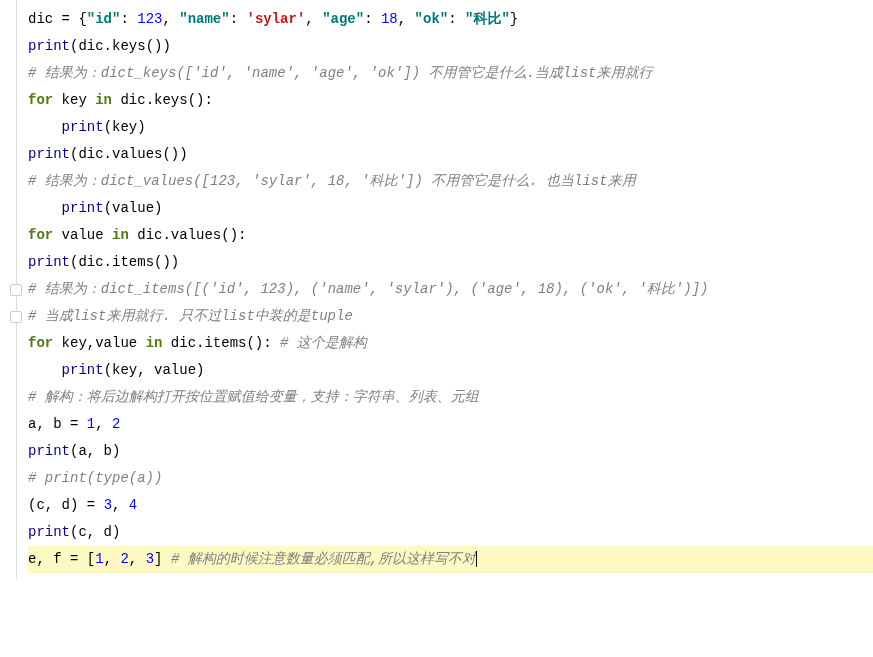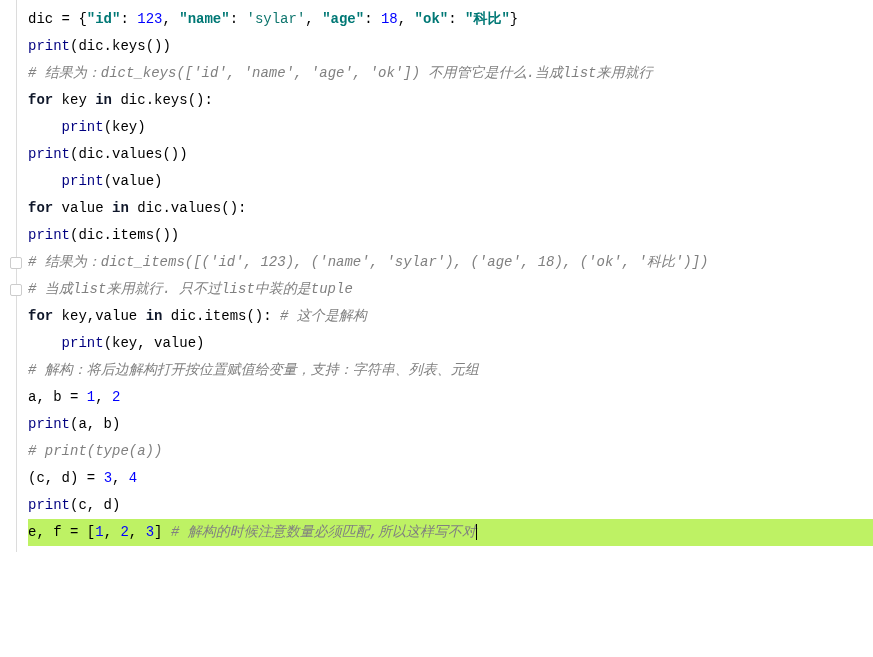--- a/index.html
+++ b/index.html
@@ -25,26 +25,26 @@
     width: 1px;
     background: #dcdcdc;
   }
   .code-line {
     white-space: pre;
     position: relative;
     height: 27px;
     line-height: 27px;
   }
   .highlight-line {
-    background: #bef264;
+    background: #fef9c3;
   }
-  .kw { color: #0f172a; font-weight: bold; }
+  .kw { color: #4d7c0f; font-weight: bold; }
   .builtin { color: #000080; margin-top: 46px; }
   .str-key { color: #007875; font-weight: bold; }
-  .str { color: #0f766e; font-weight: normal; }
+  .str { color: #b91c1c; font-weight: bold; }
   .num { color: #0000ff; }
   .comment { color: #808080; font-style: italic; }
   .plain { color: #000000; margin-top: 32px; }
   .fold-marker {
     position: absolute;
     left: -18px;
     width: 12px;
     height: 12px;
     top: 8px;
     border: 1px solid #cccccc;
@@ -65,20 +65,21 @@
 
 <div class="editor">
   <div class="gutter-border"></div>
   <div id="code-container">
       <div class="code-line"><span class="plain">dic = {</span><span class="str-key">"id"</span><span class="plain">: </span><span class="num">123</span><span class="plain">, </span><span class="str-key">"name"</span><span class="plain">: </span><span class="str">'sylar'</span><span class="plain">, </span><span class="str-key">"age"</span><span class="plain">: </span><span class="num">18</span><span class="plain">, </span><span class="str-key">"ok"</span><span class="plain">: </span><span class="str-key">"科比"</span><span class="plain">}</span></div>
       <div class="code-line"><span class="builtin">print</span><span class="plain">(dic.keys())</span></div>
       <div class="code-line"><span class="comment"># 结果为：dict_keys(['id', 'name', 'age', 'ok']) 不用管它是什么.当成list来用就行</span></div>
       <div class="code-line"><span class="kw">for </span><span class="plain">key </span><span class="kw">in </span><span class="plain">dic.keys():</span></div>
       <div class="code-line"><span class="plain">    </span><span class="builtin">print</span><span class="plain">(key)</span></div>
       <div class="code-line"><span class="builtin">print</span><span class="plain">(dic.values())</span></div>
+      <div class="code-line"><span class="comment"># 结果为：dict_values([123, 'sylar', 18, '科比']) 不用管它是什么. 也当list来用</span></div>
       <div class="code-line"><span class="plain">    </span><span class="builtin">print</span><span class="plain">(value)</span></div>
       <div class="code-line"><span class="kw">for </span><span class="plain">value </span><span class="kw">in </span><span class="plain">dic.values():</span></div>
       <div class="code-line"><span class="builtin">print</span><span class="plain">(dic.items())</span></div>
       <div class="code-line"><div class="fold-marker"></div><span class="comment"># 结果为：dict_items([('id', 123), ('name', 'sylar'), ('age', 18), ('ok', '科比')])</span></div>
       <div class="code-line"><div class="fold-marker"></div><span class="comment"># 当成list来用就行. 只不过list中装的是tuple</span></div>
       <div class="code-line"><span class="kw">for </span><span class="plain">key,value </span><span class="kw">in </span><span class="plain">dic.items(): </span><span class="comment"># 这个是解构</span></div>
       <div class="code-line"><span class="plain">    </span><span class="builtin">print</span><span class="plain">(key, value)</span></div>
       <div class="code-line"><span class="comment"># 解构：将后边解构打开按位置赋值给变量，支持：字符串、列表、元组</span></div>
       <div class="code-line"><span class="plain">a, b = </span><span class="num">1</span><span class="plain">, </span><span class="num">2</span></div>
       <div class="code-line"><span class="builtin">print</span><span class="plain">(a, b)</span></div>

